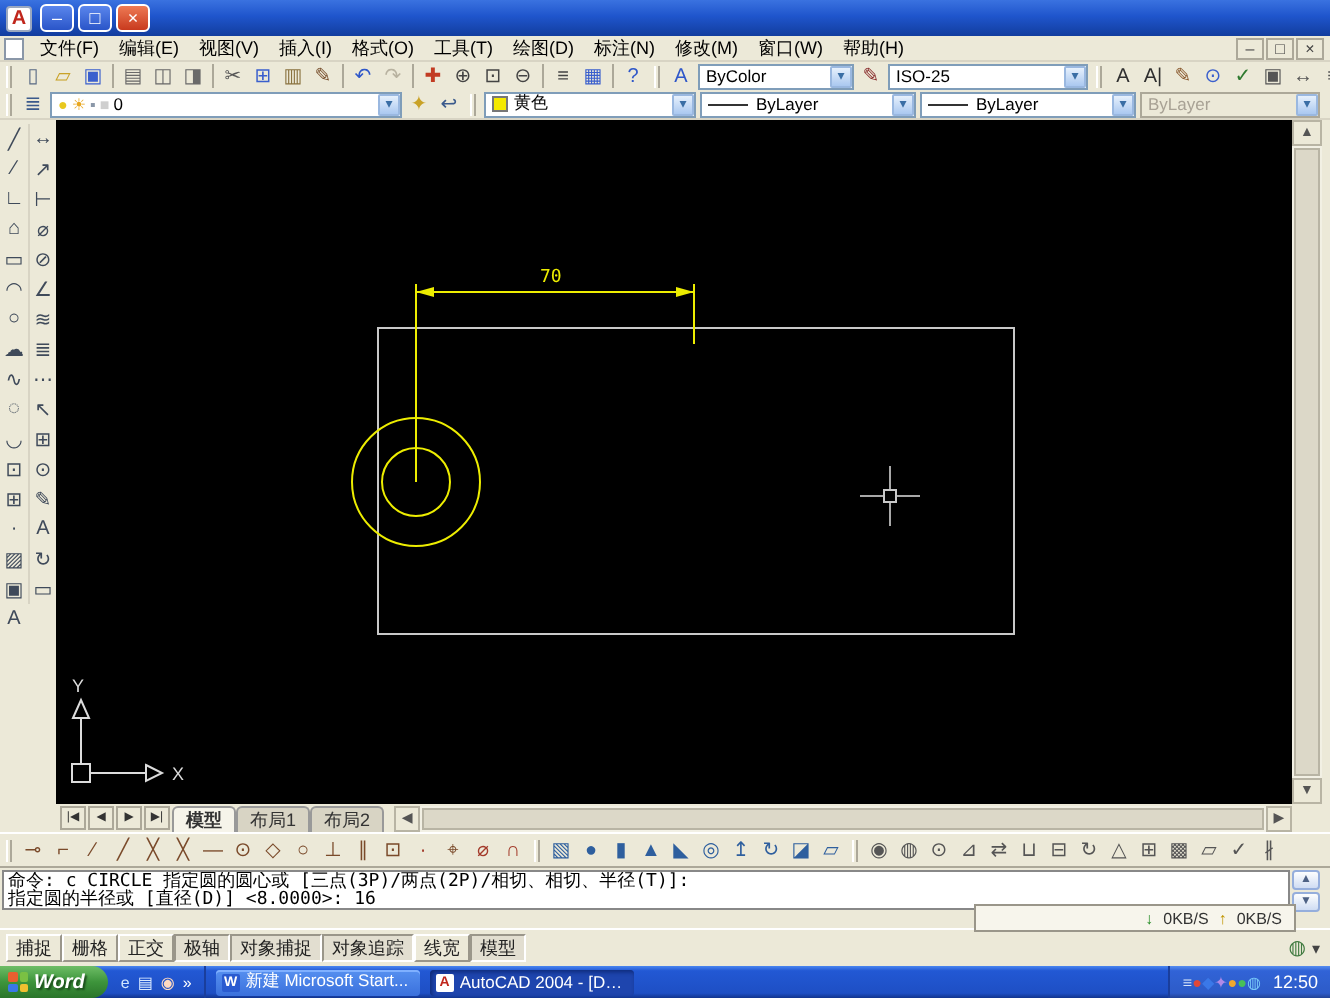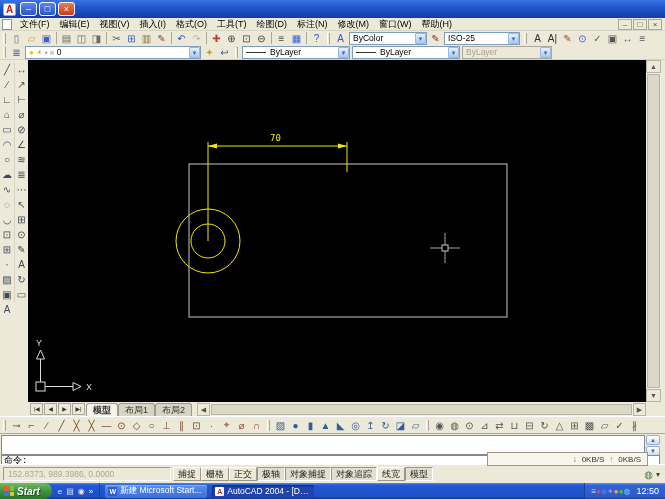--- a/index.html
+++ b/index.html
@@ -162,21 +162,21 @@
         <i class="sep"></i>
         <span class="tbico" style="color: rgb(47, 87, 201);">?</span>
       </span>
     <span class="grip"></span>
     <span class="tbico" style="color: rgb(47, 87, 201);">A</span>
     <span class="combo" style="width:78px">
       <span>ByColor</span>
       <span class="cbtn">▾</span>
     </span>
     <span class="tbico" style="color: rgb(138, 47, 47);">✎</span>
-    <span class="combo" style="width:76px">
+    <span class="combo" style="width:100px">
       <span>ISO-25</span>
       <span class="cbtn">▾</span>
     </span>
     <span class="grip"></span>
     <span class="tbgroup">
         <span class="tbico" style="color: rgb(47, 47, 47);">A</span>
         <span class="tbico" style="color: rgb(47, 47, 47);">A|</span>
         <span class="tbico" style="color: rgb(138, 90, 47);">✎</span>
         <span class="tbico" style="color: rgb(58, 95, 205);">⊙</span>
         <span class="tbico" style="color: rgb(47, 122, 47);">✓</span>
@@ -195,20 +195,25 @@
           <span class="lstate" style="color: rgb(232, 166, 30);">☀</span>
           <span class="lstate" style="color: rgb(138, 151, 168);">▪</span>
           <span class="lstate" style="color: rgb(207, 207, 207);">■</span>
         </span>
       <span>0</span>
       <span class="cbtn">▾</span>
     </span>
     <span class="tbico" style="color: rgb(201, 162, 39);">✦</span>
     <span class="tbico" style="color: rgb(59, 90, 140);">↩</span>
     <span class="grip"></span>
+    <span class="combo" style="width:106px">
+      <span class="swatch" style="background: rgb(245, 233, 0);"></span>
+      <span>黄色</span>
+      <span class="cbtn">▾</span>
+    </span>
     <span class="combo" style="width:108px">
       <i class="ltline"></i>
       <span>ByLayer</span>
       <span class="cbtn">▾</span>
     </span>
     <span class="combo" style="width:108px">
       <i class="ltline"></i>
       <span>ByLayer</span>
       <span class="cbtn">▾</span>
     </span>
@@ -363,37 +368,37 @@
         <span class="tbico" style="color: rgb(85, 85, 85);">⊞</span>
         <span class="tbico" style="color: rgb(85, 85, 85);">▩</span>
         <span class="tbico" style="color: rgb(85, 85, 85);">▱</span>
         <span class="tbico" style="color: rgb(85, 85, 85);">✓</span>
         <span class="tbico" style="color: rgb(85, 85, 85);">∦</span>
       </span>
   </div>
 
   <div class="cmdwin">
     <div class="cmdhist">
+        <div class="cmdline">命令: c CIRCLE 指定圆的圆心或 [三点(3P)/两点(2P)/相切、相切、半径(T)]:</div>
+        <div class="cmdline">指定圆的半径或 [直径(D)] &lt;8.0000&gt;: 16</div>
       </div>
     <div class="cmdscroll">
       <span class="cbtn2">▲</span>
       <span class="cbtn2">▼</span>
     </div>
-    <div class="cmdprompt">命令:</div>
   </div>
 
   <div class="netoverlay">
     <span class="net-down">↓</span>
     <span>0KB/S</span>
     <span class="net-up">↑</span>
     <span>0KB/S</span>
   </div>
 
   <div class="statusbar">
-    <span class="coords">152.8373, 989.3986, 0.0000</span>
     <span class="tbgroup">
         <span class="stoggle">捕捉</span>
         <span class="stoggle">栅格</span>
         <span class="stoggle">正交</span>
         <span class="stoggle pressed">极轴</span>
         <span class="stoggle pressed">对象捕捉</span>
         <span class="stoggle pressed">对象追踪</span>
         <span class="stoggle">线宽</span>
         <span class="stoggle pressed">模型</span>
       </span>
@@ -404,21 +409,21 @@
   </div>
 
   <div class="taskbar">
     <div class="startbtn">
       <span class="flag">
           <i class="f1"></i>
           <i class="f2"></i>
           <i class="f3"></i>
           <i class="f4"></i>
         </span>
-      <span>Start</span>
+      <span>Word</span>
     </div>
     <div class="ql">
         <span class="trayico" style="color: rgb(207, 230, 255);">e</span>
         <span class="trayico" style="color: rgb(216, 232, 255);">▤</span>
         <span class="trayico" style="color: rgb(255, 217, 192);">◉</span>
         <span class="trayico" style="color: rgb(255, 255, 255);">»</span>
       </div>
     <div class="tbgroup" style="display:flex">
         <div class="taskbtn">
           <span class="tico" style="background: rgb(42, 91, 208); color: rgb(255, 255, 255);">W</span>

